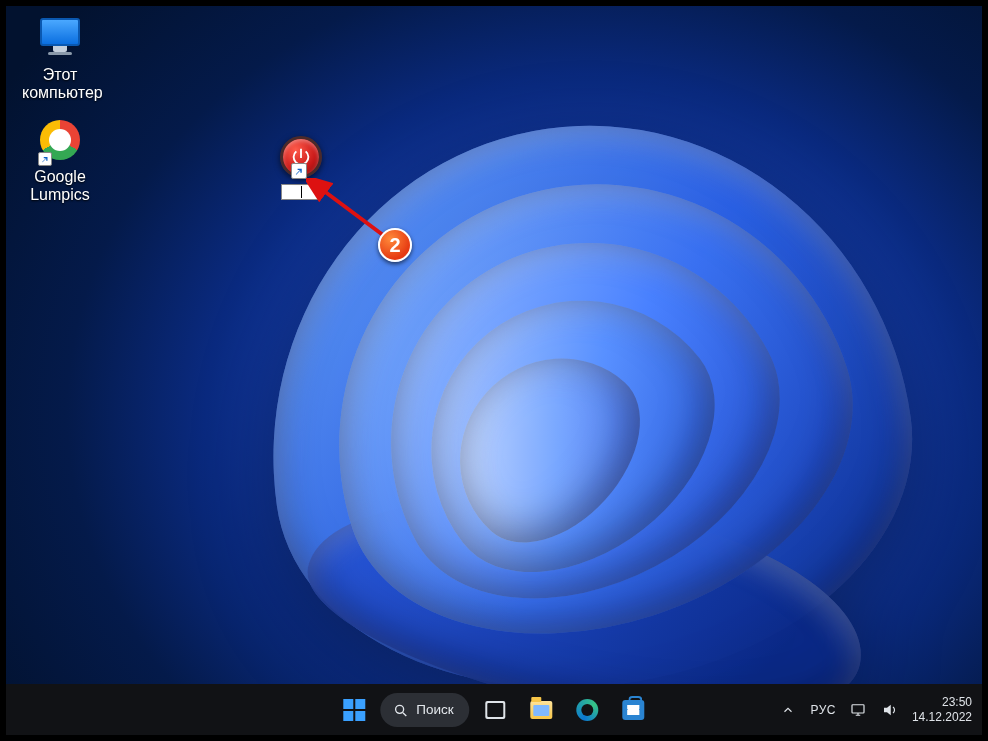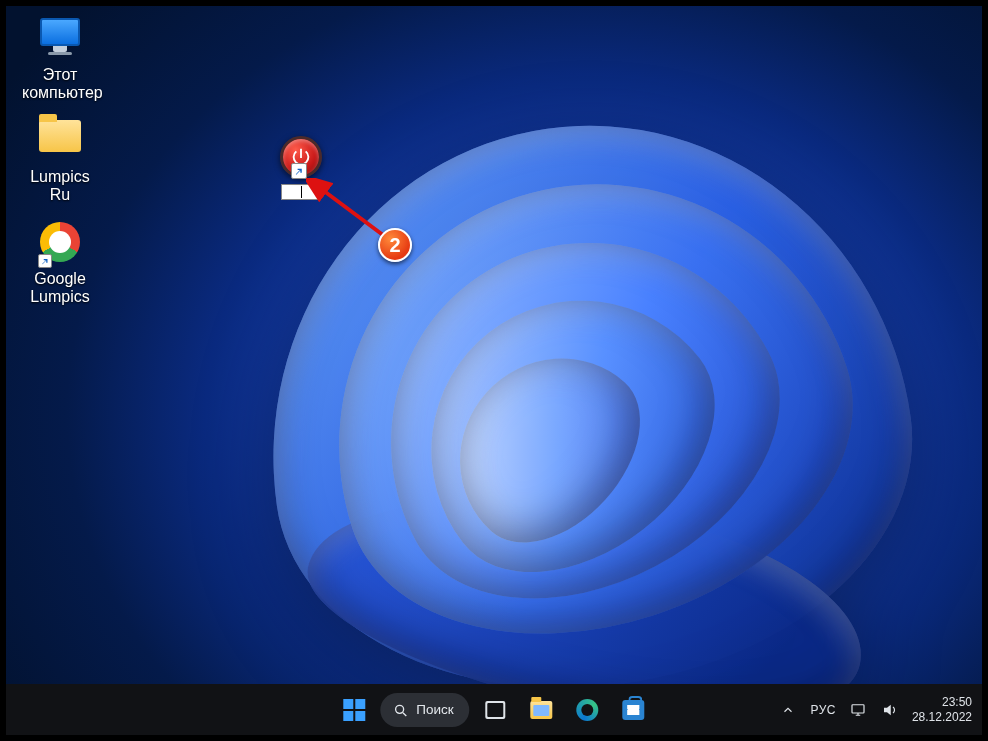--- a/index.html
+++ b/index.html
@@ -100,26 +100,20 @@
       <div class="gly">
         <div class="pc-mon"></div>
           <div class="pc-stand"></div>
           <div class="pc-base"></div>
       </div>
       <div style="white-space:pre-line">Этот
 компьютер</div>
     </div>
 
 
-    <div class="dicon">
-      <div class="gly">
-          <div class="folder"></div>
-        </div>
-      <div>Lumpics Ru</div>
-    </div>
 
     <div class="dicon">
       <div class="gly">
         <div class="chrome-ball">
             <div class="c"></div>
           </div>
         <div class="shortcut-badge">
           <svg viewBox="0 0 24 24">
               <path fill="#0a5ec2" d="M5 19l9-9H9V7h9v9h-3v-5l-9 9z"></path>
             </svg>
@@ -211,16 +205,16 @@
         </svg>
     </div>
     <div class="tray-icn">
       <svg width="18" height="18" viewBox="0 0 24 24">
           <path d="M4 9v6h4l5 4V5L8 9H4z" fill="#dfe3e8"></path>
           <path d="M16 8a5 5 0 010 8" fill="none" stroke="#dfe3e8" stroke-width="1.6"></path>
         </svg>
     </div>
     <div class="clock">
       <div>23:50</div>
-      <div>28.12.2022</div>
+      <div>14.12.2022</div>
     </div>
   </div>
 </div>
 
 </body></html>

